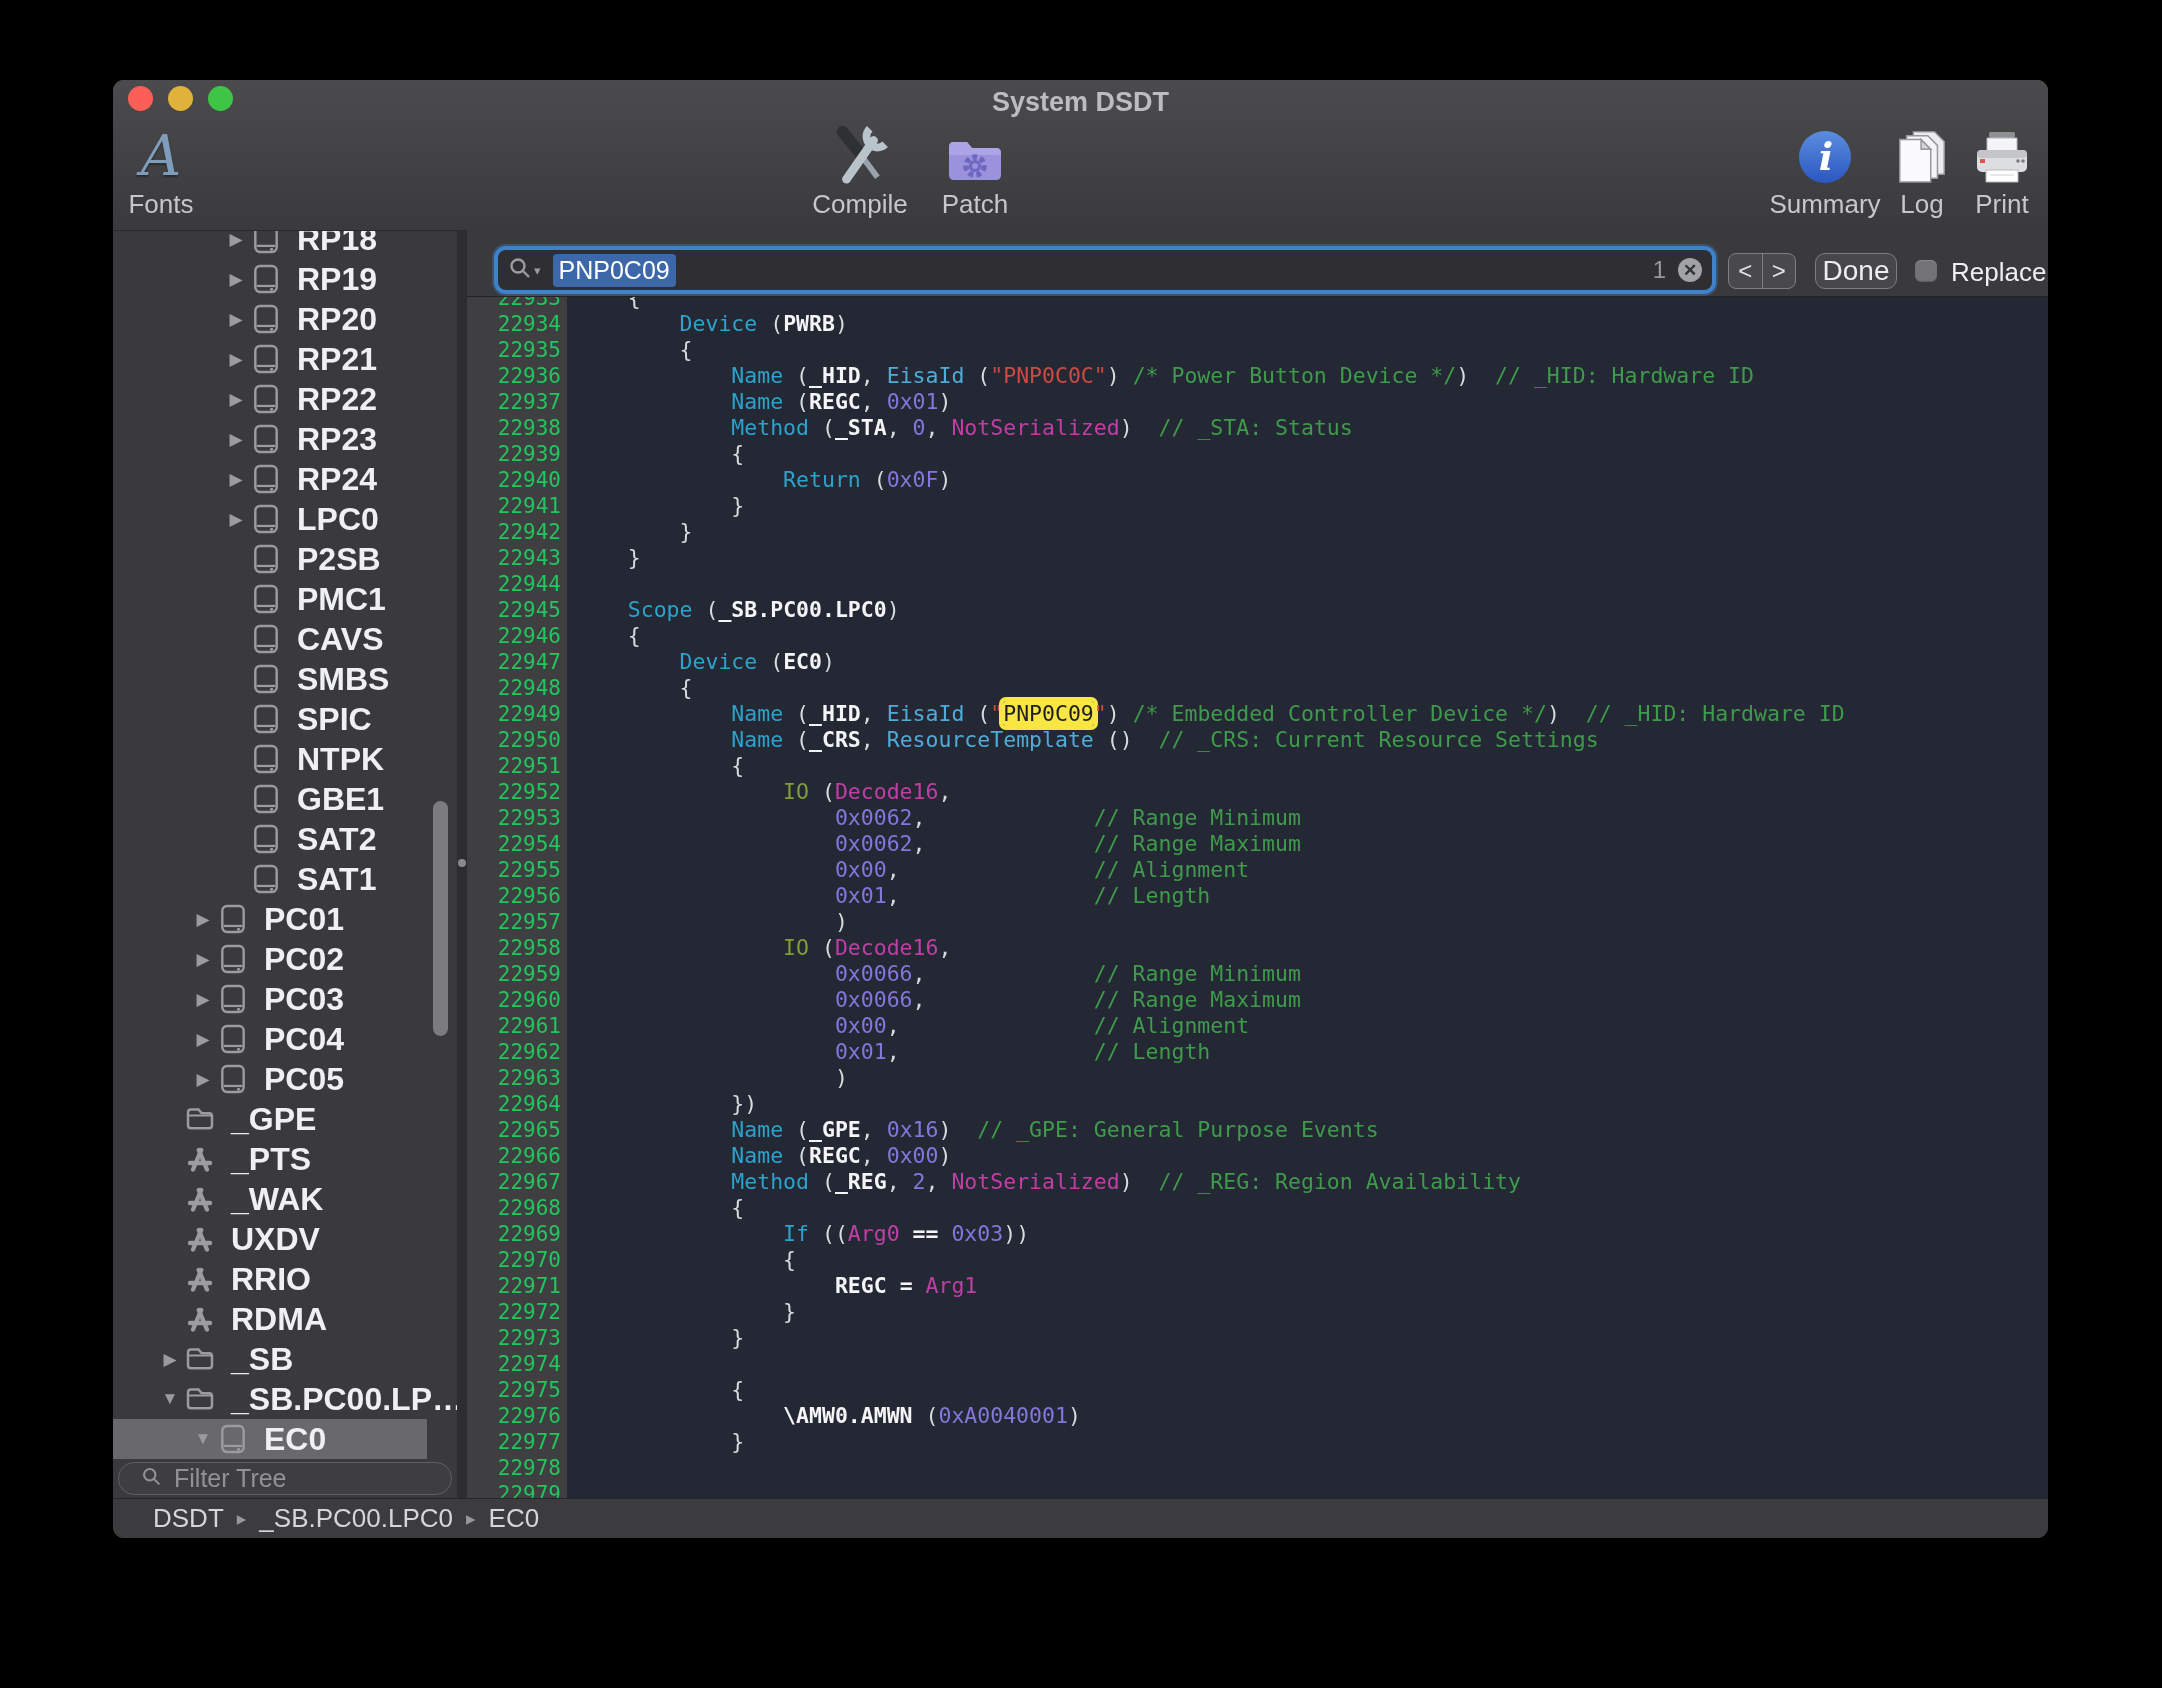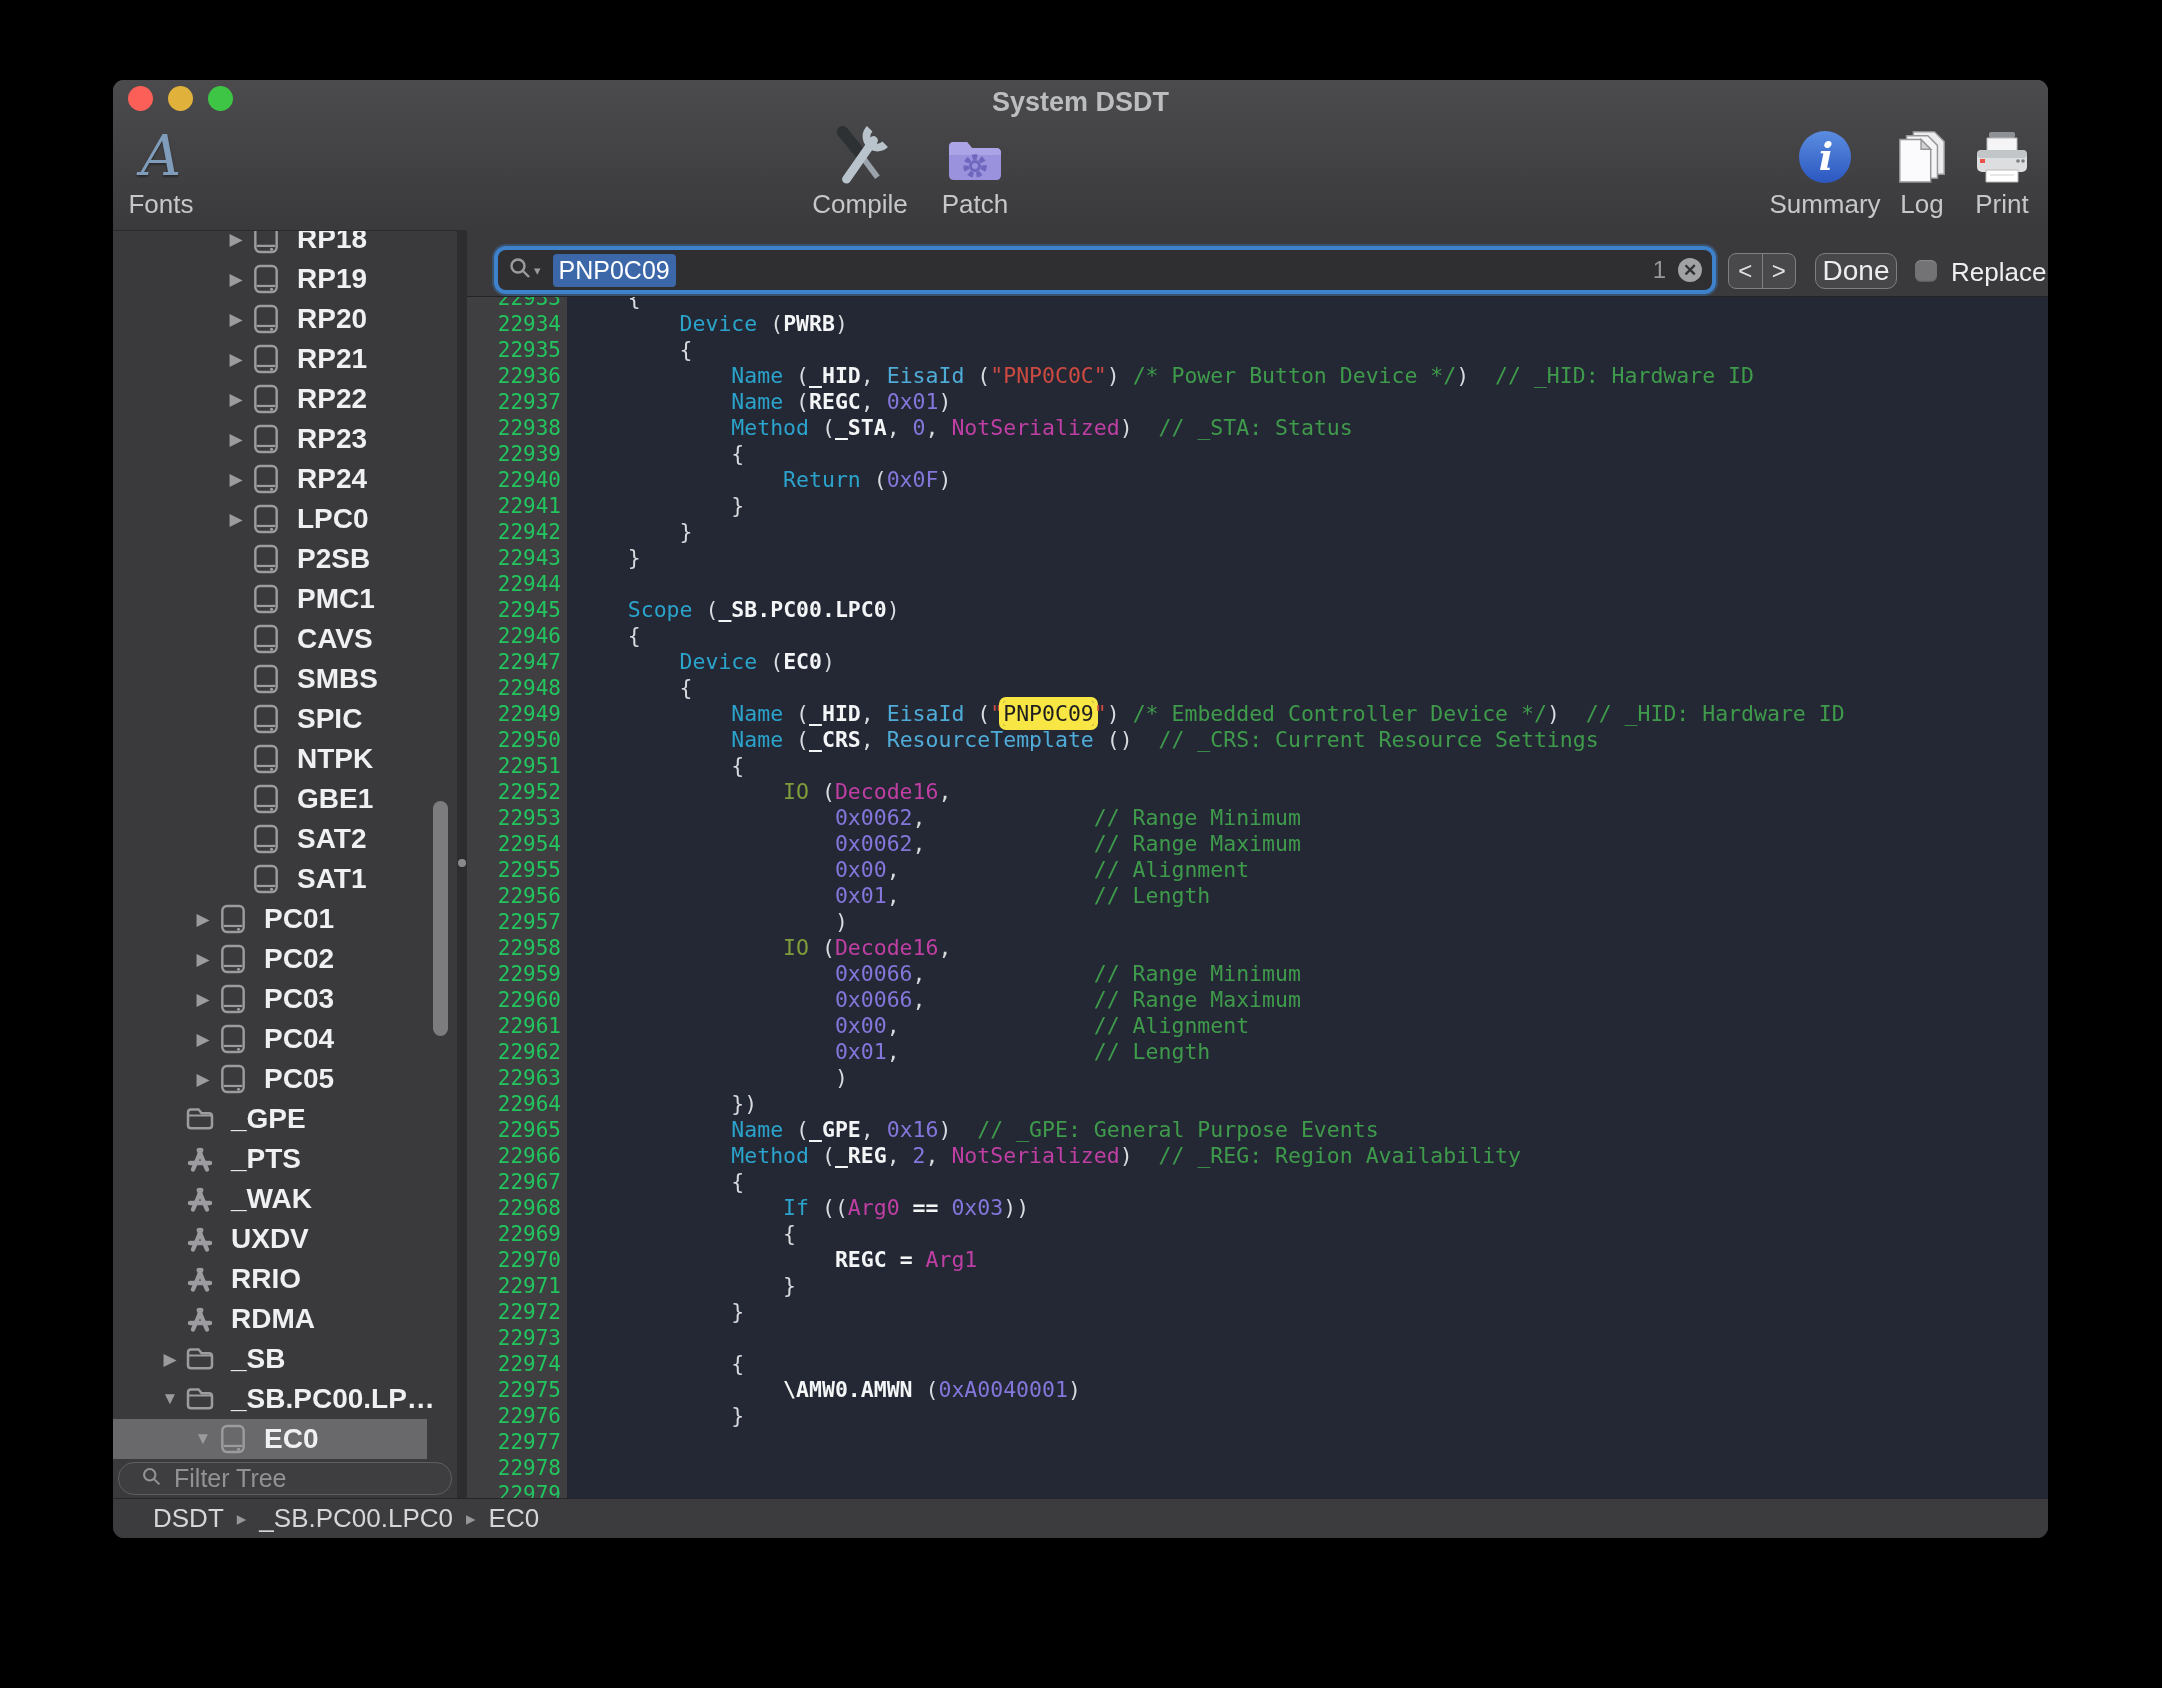--- a/index.html
+++ b/index.html
@@ -41,21 +41,21 @@
   .replbl{position:absolute;left:1484px;top:27px;font-size:26px;color:#eeeff1;}
   
   .sidebar{position:absolute;left:0;top:150px;width:344px;height:1268px;background:#3a3a3c;
            border-top:1px solid #2a2a2c;overflow:hidden;box-sizing:border-box;}
   .tree{margin-top:-12px;}
   .srow{height:40px;display:flex;align-items:center;}
   .srow.lvl0{padding-left:44px;} .srow.lvl1{padding-left:77px;} .srow.lvl2{padding-left:110px;}
   .srow.selected{background:linear-gradient(to right,#69696b 0,#69696b 314px,transparent 314px);}
   .tri{width:26px;flex:none;font-size:17px;color:#9b9b9e;text-align:center;}
   .sicon{width:30px;height:34px;margin-left:2px;flex:none;display:flex;align-items:center;justify-content:center;}
-  .slbl{margin-left:16px;font-size:28px;font-weight:600;color:#eff0f2;white-space:nowrap;}
+  .slbl{margin-left:16px;font-size:32px;font-weight:600;color:#eff0f2;white-space:nowrap;}
   .sb-thumb{position:absolute;left:320px;top:570px;width:15px;height:235px;border-radius:8px;background:#7c7c7e;}
   .filter{position:absolute;left:5px;top:1231px;width:334px;height:33px;border:1.5px solid #5e5e60;border-radius:16px;
           background:#3e3e40;display:flex;align-items:center;box-sizing:border-box;padding:0 22px;}
   .filter input{flex:1;min-width:0;background:transparent;border:none;outline:none;color:#e8e8ea;font-size:25px;
                 margin-left:10px;font-family:inherit;}
   .filter input::placeholder{color:#929295;}
   .divider{position:absolute;left:344px;top:150px;width:10px;height:1268px;background:#2d2d2f;}
   .divider .dot{position:absolute;left:1px;top:629px;width:8px;height:8px;border-radius:50%;background:#8a8a8c;}
   
   .codearea{position:absolute;left:354px;top:217px;width:1581px;height:1201px;overflow:hidden;display:flex;}
@@ -633,20 +633,21 @@
           <div class="cl"><span class="tk-pl">                    </span><span class="tk-num">0x01</span><span class="tk-pl">,               </span><span class="tk-com">// Length</span></div>
           <div class="cl"><span class="tk-pl">                    )</span></div>
           <div class="cl"><span class="tk-pl">                </span><span class="tk-io">IO</span><span class="tk-pl"> (</span><span class="tk-arg">Decode16</span><span class="tk-pl">,</span></div>
           <div class="cl"><span class="tk-pl">                    </span><span class="tk-num">0x0066</span><span class="tk-pl">,             </span><span class="tk-com">// Range Minimum</span></div>
           <div class="cl"><span class="tk-pl">                    </span><span class="tk-num">0x0066</span><span class="tk-pl">,             </span><span class="tk-com">// Range Maximum</span></div>
           <div class="cl"><span class="tk-pl">                    </span><span class="tk-num">0x00</span><span class="tk-pl">,               </span><span class="tk-com">// Alignment</span></div>
           <div class="cl"><span class="tk-pl">                    </span><span class="tk-num">0x01</span><span class="tk-pl">,               </span><span class="tk-com">// Length</span></div>
           <div class="cl"><span class="tk-pl">                    )</span></div>
           <div class="cl"><span class="tk-pl">            })</span></div>
           <div class="cl"><span class="tk-pl">            </span><span class="tk-kw">Name</span><span class="tk-pl"> (</span><span class="tk-id">_GPE</span><span class="tk-pl">, </span><span class="tk-num">0x16</span><span class="tk-pl">)  </span><span class="tk-com">// _GPE: General Purpose Events</span></div>
+          <div class="cl"><span class="tk-pl">            </span><span class="tk-kw">Name</span><span class="tk-pl"> (</span><span class="tk-id">REGC</span><span class="tk-pl">, </span><span class="tk-num">0x00</span><span class="tk-pl">)</span></div>
           <div class="cl"><span class="tk-pl">            </span><span class="tk-kw">Method</span><span class="tk-pl"> (</span><span class="tk-id">_REG</span><span class="tk-pl">, </span><span class="tk-num">2</span><span class="tk-pl">, </span><span class="tk-arg">NotSerialized</span><span class="tk-pl">)  </span><span class="tk-com">// _REG: Region Availability</span></div>
           <div class="cl"><span class="tk-pl">            {</span></div>
           <div class="cl"><span class="tk-pl">                </span><span class="tk-kw">If</span><span class="tk-pl"> ((</span><span class="tk-arg">Arg0</span><span class="tk-pl"> </span><span class="tk-id">==</span><span class="tk-pl"> </span><span class="tk-num">0x03</span><span class="tk-pl">))</span></div>
           <div class="cl"><span class="tk-pl">                {</span></div>
           <div class="cl"><span class="tk-pl">                    </span><span class="tk-id">REGC</span><span class="tk-pl"> </span><span class="tk-id">=</span><span class="tk-pl"> </span><span class="tk-arg">Arg1</span></div>
           <div class="cl"><span class="tk-pl">                }</span></div>
           <div class="cl"><span class="tk-pl">            }</span></div>
           <div class="cl"></div>
           <div class="cl"><span class="tk-pl">            {</span></div>
           <div class="cl"><span class="tk-pl">                </span><span class="tk-id">\AMW0.AMWN</span><span class="tk-pl"> (</span><span class="tk-num">0xA0040001</span><span class="tk-pl">)</span></div>

